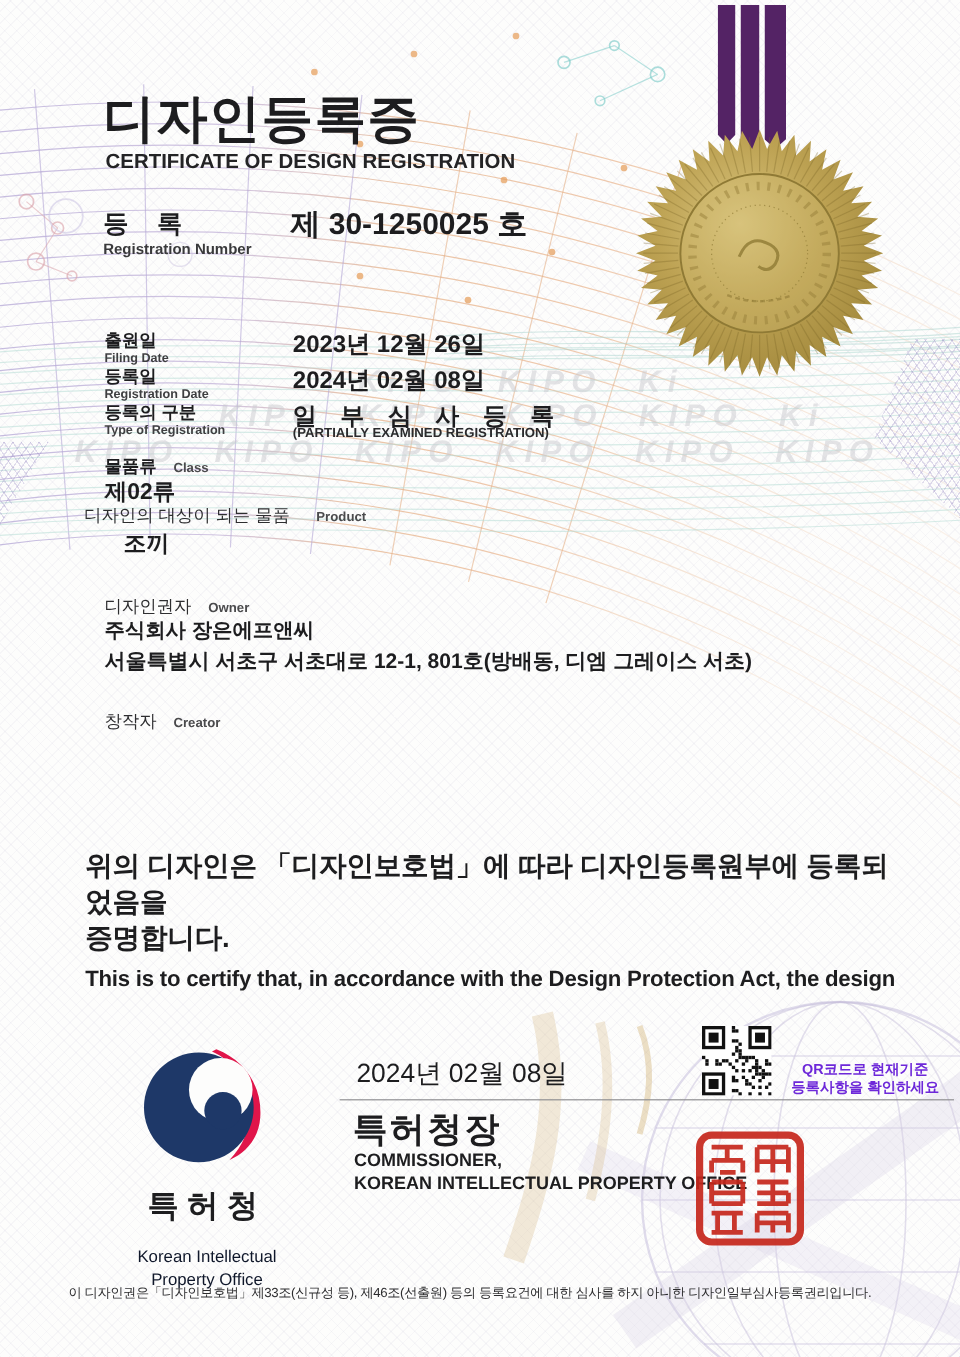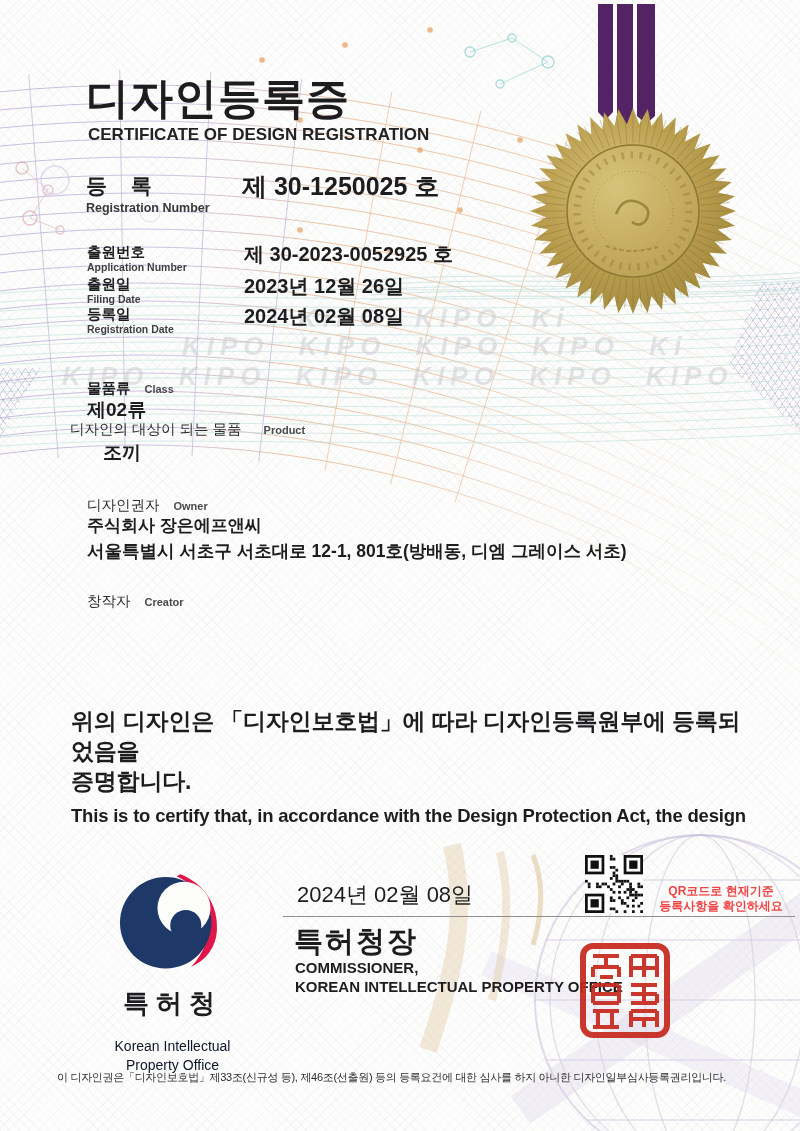--- a/index.html
+++ b/index.html
@@ -51,21 +51,21 @@
   .stmt{left:71px;top:706px;width:680px;z-index:5;}
   .stmt .ko{font-size:23px;font-weight:bold;line-height:30px;letter-spacing:-.2px;}
   .stmt .en{font-size:18.5px;font-weight:bold;line-height:25px;margin-top:7px;letter-spacing:-.2px;}
   .issue-date{left:297px;top:880px;font-size:22px;font-weight:500;z-index:5;}
   .sig-line{left:283px;top:916px;width:512px;height:1px;background:#8f8f92;z-index:5;}
   .comm-ko{left:294px;top:922px;font-size:29px;font-weight:bold;letter-spacing:2px;z-index:5;}
   .comm-en1{left:295px;top:959px;font-size:15px;font-weight:bold;z-index:5;}
   .comm-en2{left:295px;top:978px;font-size:15px;font-weight:bold;z-index:5;}
   .qr{left:585px;top:855px;width:58px;height:58px;z-index:5;}
   .qr-cap{left:648px;top:884px;width:146px;text-align:center;font-size:12px;font-weight:bold;
-          line-height:15px;color:#ef4444;z-index:5;}
+          line-height:15px;color:#6d28d9;z-index:5;}
   .stamp{left:578px;top:941px;width:94px;height:99px;z-index:6;opacity:.92;}
   .goldseal{left:528px;top:106px;width:210px;height:210px;z-index:5;}
   .logo-wrap{left:75px;top:870px;width:195px;text-align:center;z-index:5;}
   .logo-sym{width:128px;height:102px;margin:0 auto;}
   .logo-ko{font-size:26px;font-weight:bold;letter-spacing:7px;margin-top:10px;}
   .logo-en{font-size:14px;font-weight:500;color:#0f172a;line-height:19px;margin-top:16px;}
   .footer-note{left:57px;top:1070px;width:740px;font-size:11px;color:#2c2c2e;
                letter-spacing:-.3px;white-space:nowrap;z-index:5;}
 </style>
 </head>
@@ -299,34 +299,35 @@
     <path d="M78,140 q27,10 54,0" fill="none" stroke="#8f7a35" stroke-width="2" stroke-dasharray="4 3" opacity="0.6"></path>
   </svg>
 
   <div class="abs title-ko">디자인등록증</div>
   <div class="abs title-en">CERTIFICATE OF DESIGN REGISTRATION</div>
 
   <div class="abs reg-label">등 록</div>
   <div class="abs reg-label-en">Registration Number</div>
   <div class="abs reg-value">제 30-1250025 호</div>
 
-  <div class="f-row" style="top:245px;">
-    <div class="f-ko">출원번호</div>
-    <div class="f-en">Application Number</div>
-    <div class="f-value">제 30-2023-0052925 호</div>
-  </div>
   <div class="f-row" style="top:277px;">
     <div class="f-ko">출원일</div>
     <div class="f-en">Filing Date</div>
     <div class="f-value">2023년 12월 26일</div>
   </div>
   <div class="f-row" style="top:307px;">
     <div class="f-ko">등록일</div>
     <div class="f-en">Registration Date</div>
     <div class="f-value">2024년 02월 08일</div>
+  </div>
+  <div class="f-row" style="top:337px;">
+    <div class="f-ko">등록의 구분</div>
+    <div class="f-en">Type of Registration</div>
+    <div class="f-value sp">일 부 심 사 등 록</div>
+    <div class="f-sub">(PARTIALLY EXAMINED REGISTRATION)</div>
   </div>
 
   <div class="abs inline-lab" style="left:87px;top:379px;">
     <b style="font-weight:bold;color:#1d1d1f;">물품류</b><span class="sm">Class</span>
   </div>
   <div class="abs big-val" style="left:87px;top:397px;">제02류</div>
   <div class="abs inline-lab" style="left:70px;top:420px;">
     <span>디자인의 대상이 되는 물품</span><span class="sm" style="margin-left:22px;">Product</span>
   </div>
   <div class="abs big-val" style="left:87px;top:440px;margin-left:16px;">조끼</div>

